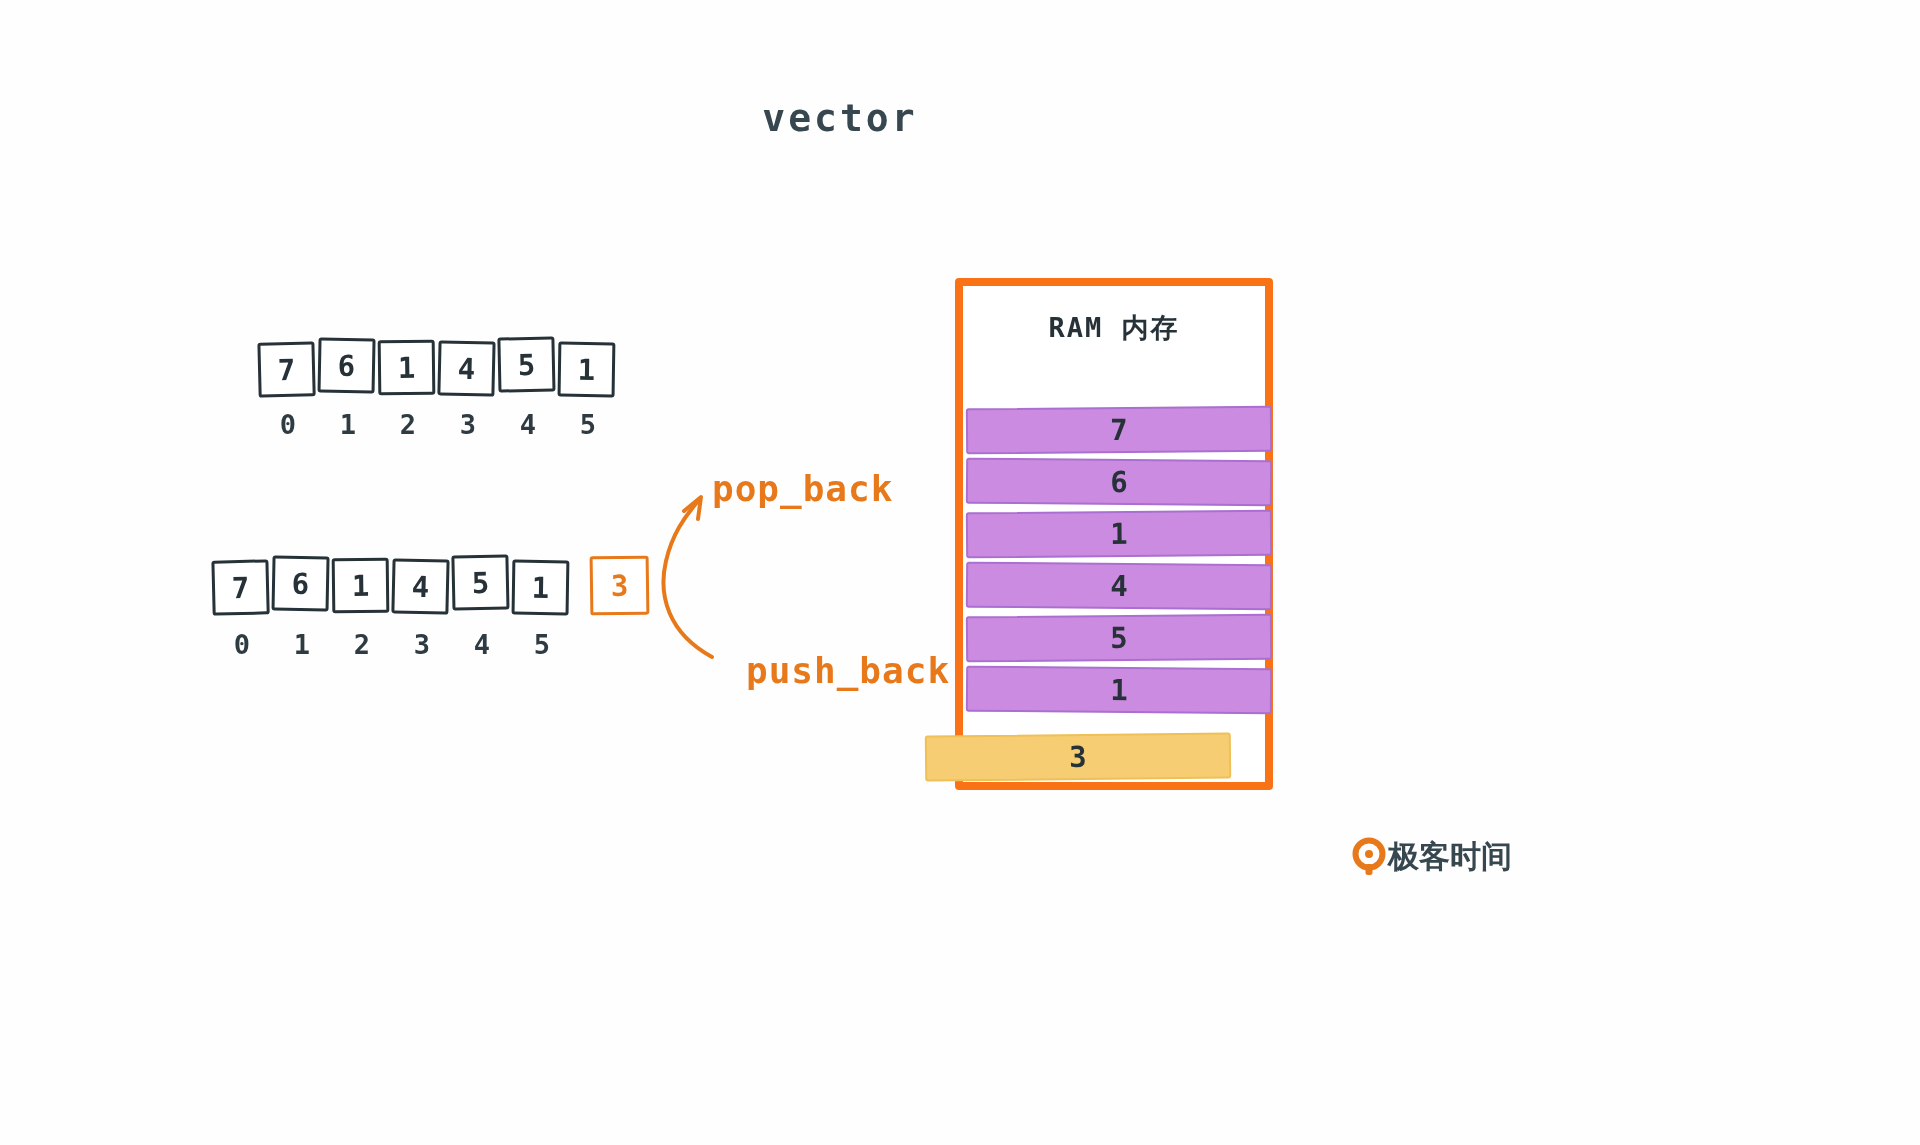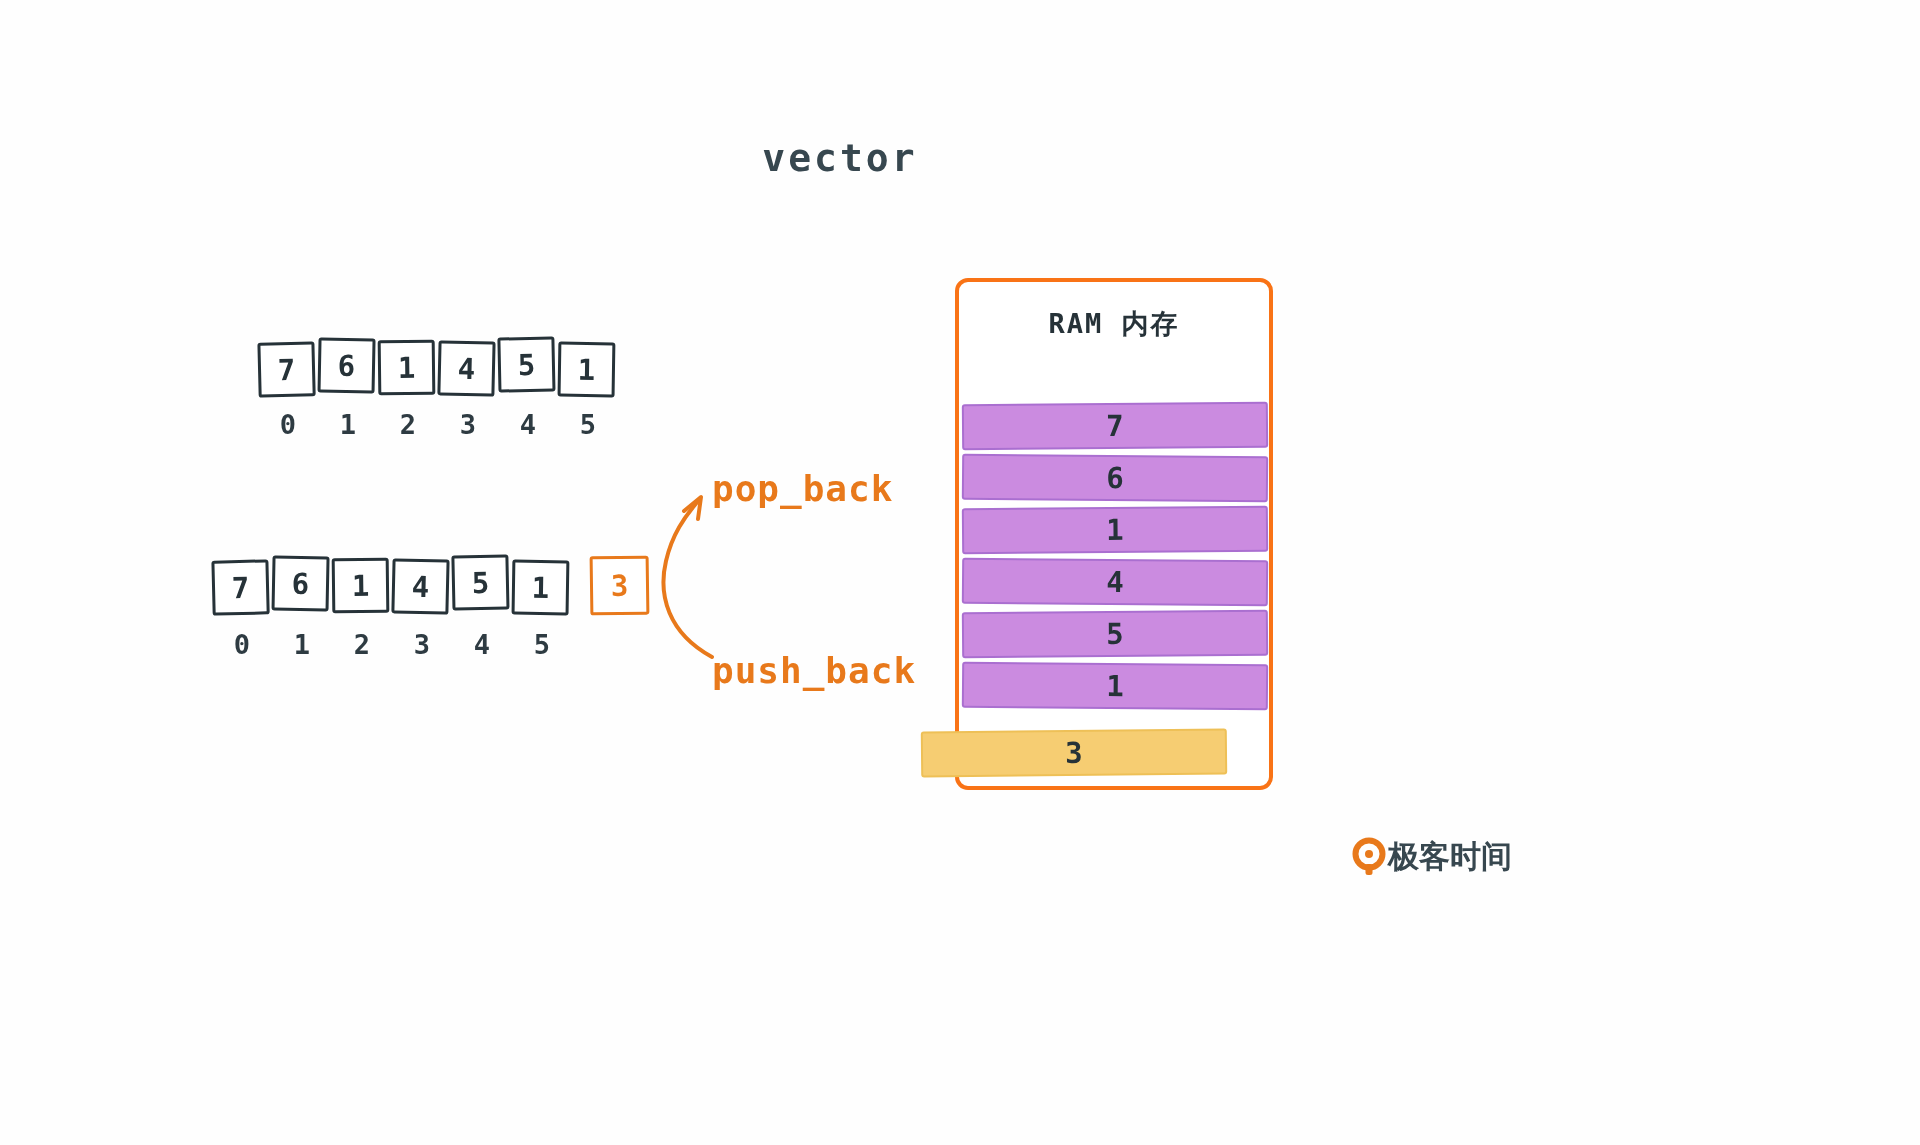--- a/index.html
+++ b/index.html
@@ -20,21 +20,20 @@
   .title {
     position: absolute;
     top: 96px;
     left: 0;
     width: 1680px;
     text-align: center;
     font-size: 38px;
     font-weight: 600;
     letter-spacing: 3px;
     color: #37474f;
-    margin-top: 40px;
   }
 
   
   .array { position: absolute; }
   .cells { display: flex; align-items: center; }
   .cell {
     width: 57px;
     height: 55px;
     border: 3.5px solid #263238;
     border-radius: 3px;
@@ -82,22 +81,22 @@
   }
   .op-arrow { position: absolute; }
 
   
   .ram-panel {
     position: absolute;
     left: 955px;
     top: 278px;
     width: 318px;
     height: 512px;
-    border: 4px solid #f97316;
-    border-radius: 13px;
+    border: 8px solid #f97316;
+    border-radius: 4px;
     background: #ffffff;
   }
   .ram-title {
     position: absolute;
     top: 24px;
     left: 0;
     width: 100%;
     text-align: center;
     font-size: 27px;
     font-weight: 600;
@@ -194,21 +193,21 @@
       <div class="idx">0</div>
       <div class="idx">1</div>
       <div class="idx">2</div>
       <div class="idx">3</div>
       <div class="idx">4</div>
       <div class="idx">5</div>
     </div>
   </div>
 
   <div class="op-label" style="left:712px; top:468px;">pop_back</div>
-  <div class="op-label" style="left:712px; top:650px;">push_back</div>
+  <div class="op-label" style="left:746px; top:650px;">push_back</div>
 
   <svg class="op-arrow" style="left:640px; top:465px;" width="140" height="215" viewBox="0 0 140 215">
     <path d="M 72 192 C 28 168 18 130 26 96 C 32 70 44 52 60 34" fill="none" stroke="#e8791b" stroke-width="4" stroke-linecap="round"></path>
     <path d="M 44 46 L 61 32 L 58 54" fill="none" stroke="#e8791b" stroke-width="4" stroke-linecap="round" stroke-linejoin="round"></path>
   </svg>
 
   <div class="ram-panel">
     <div class="ram-title">RAM 内存</div>
     <div class="ram-cells">
       <div class="ram-cell">7</div>

